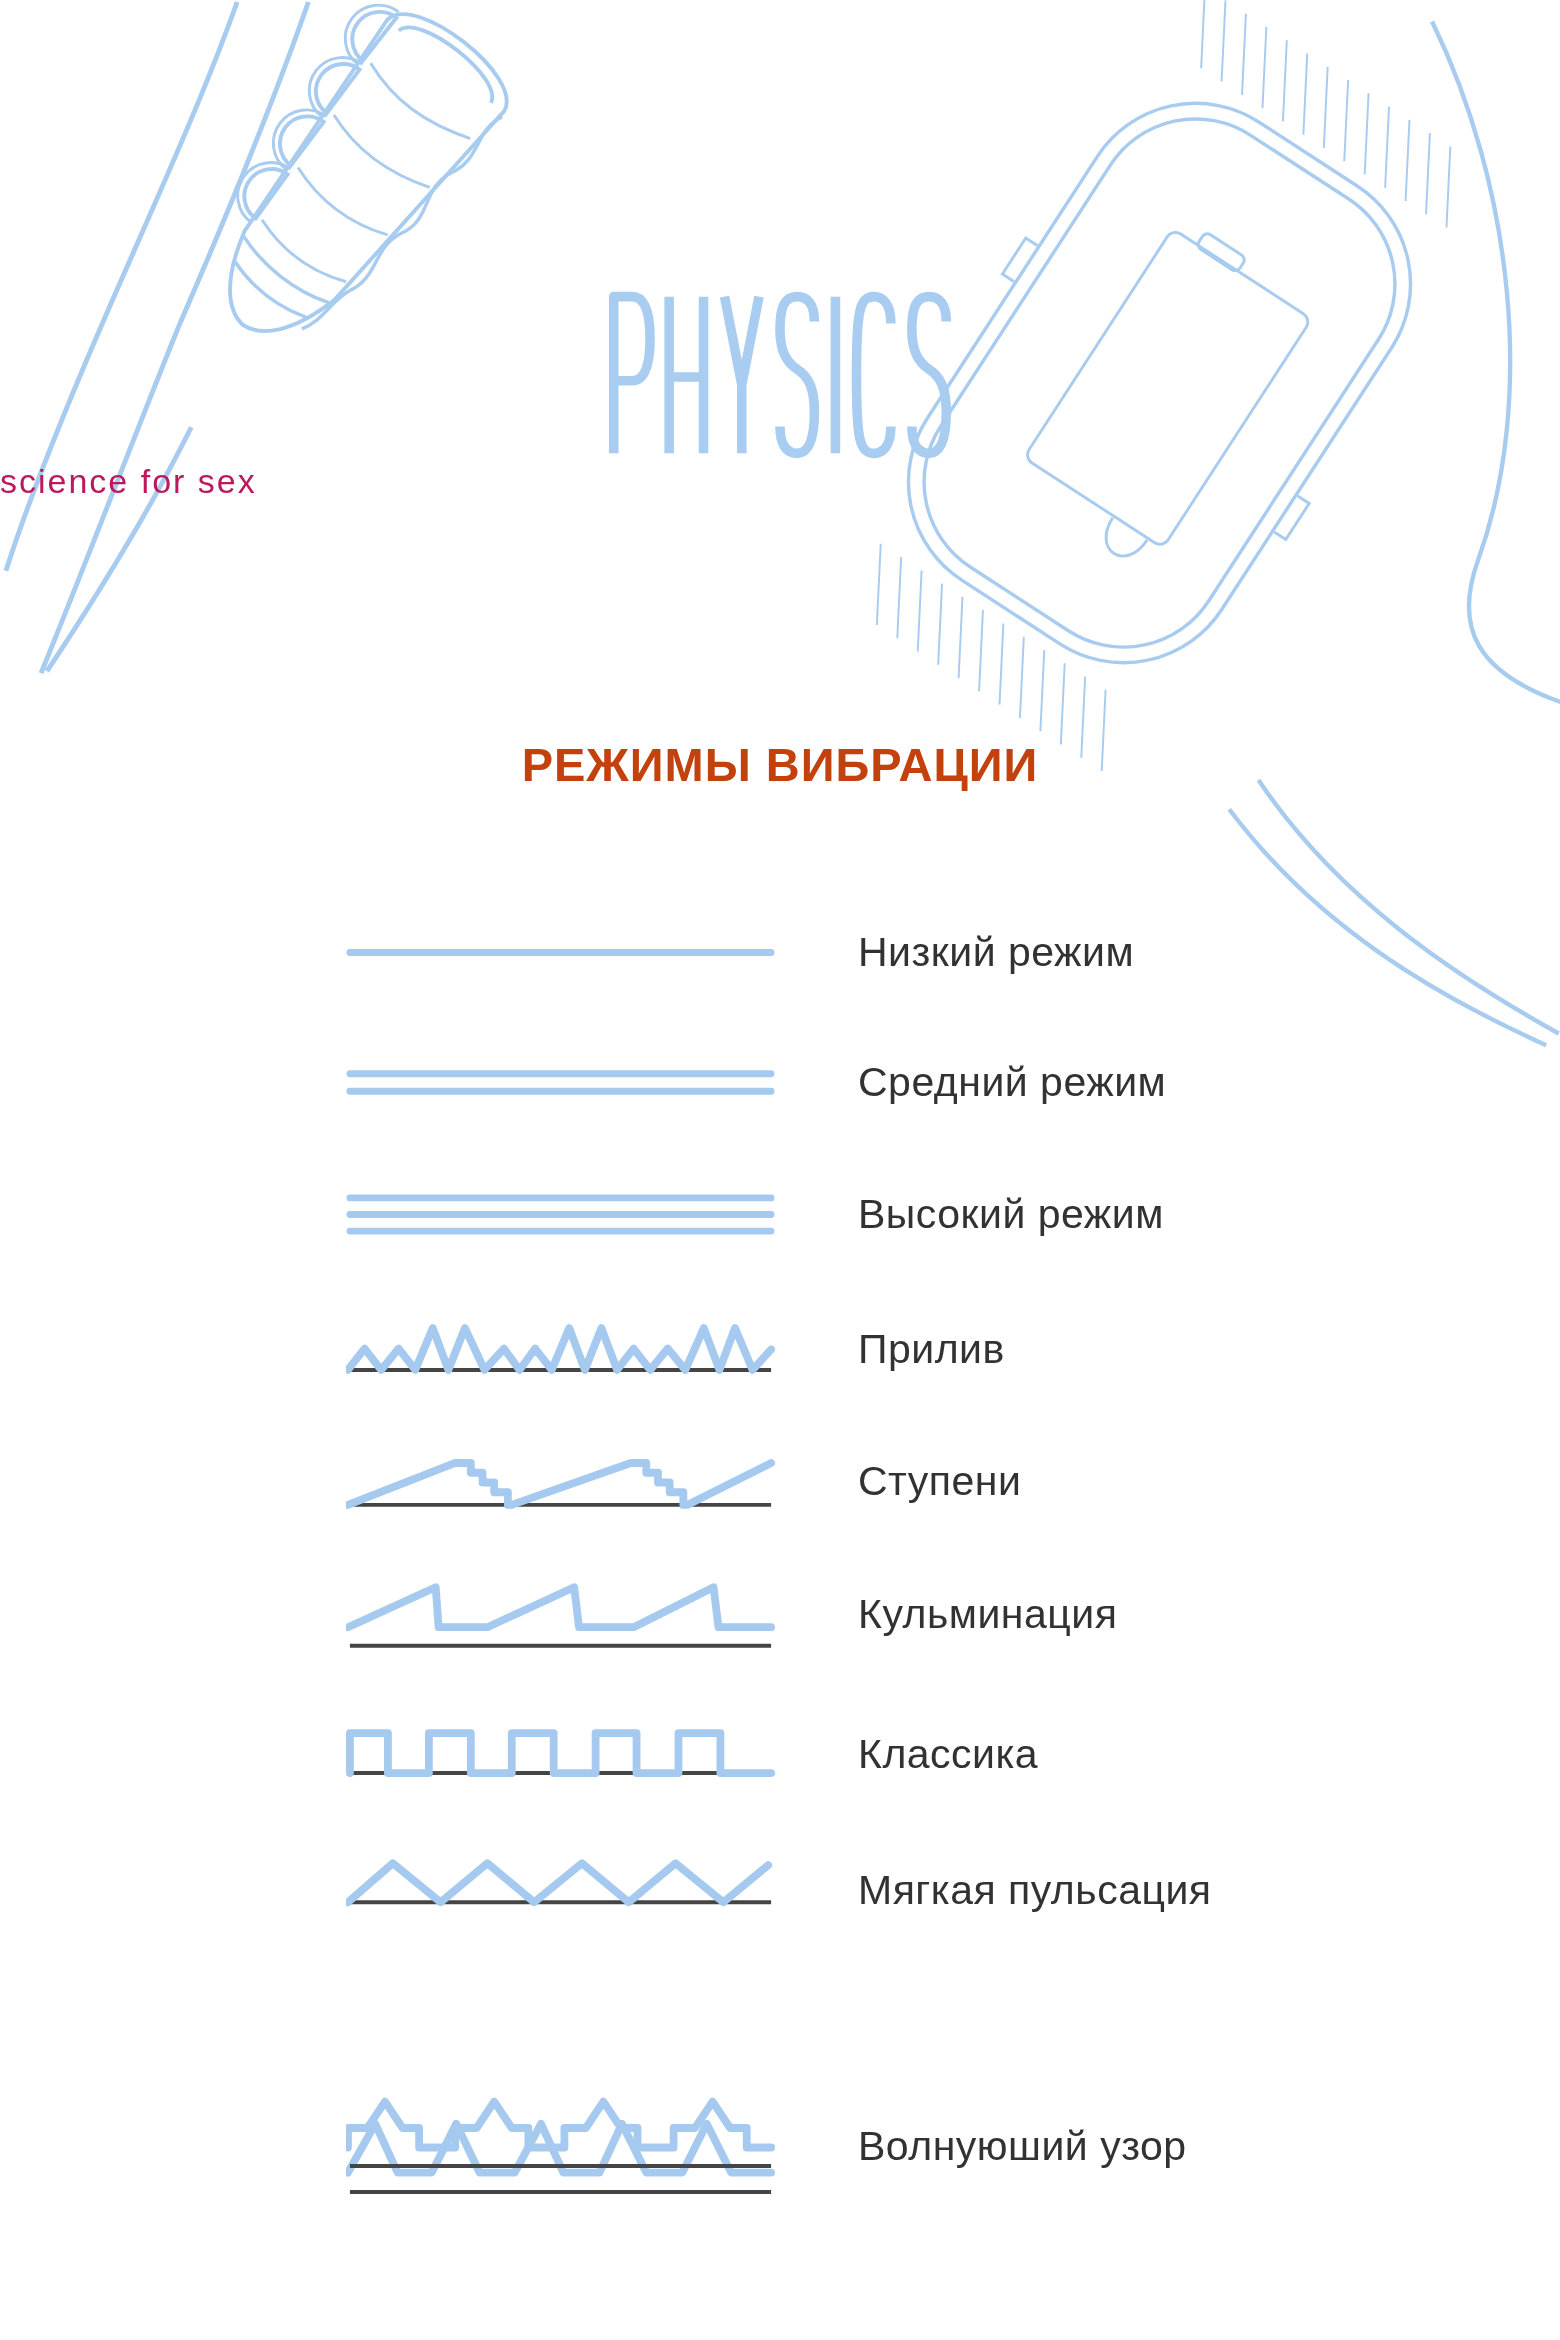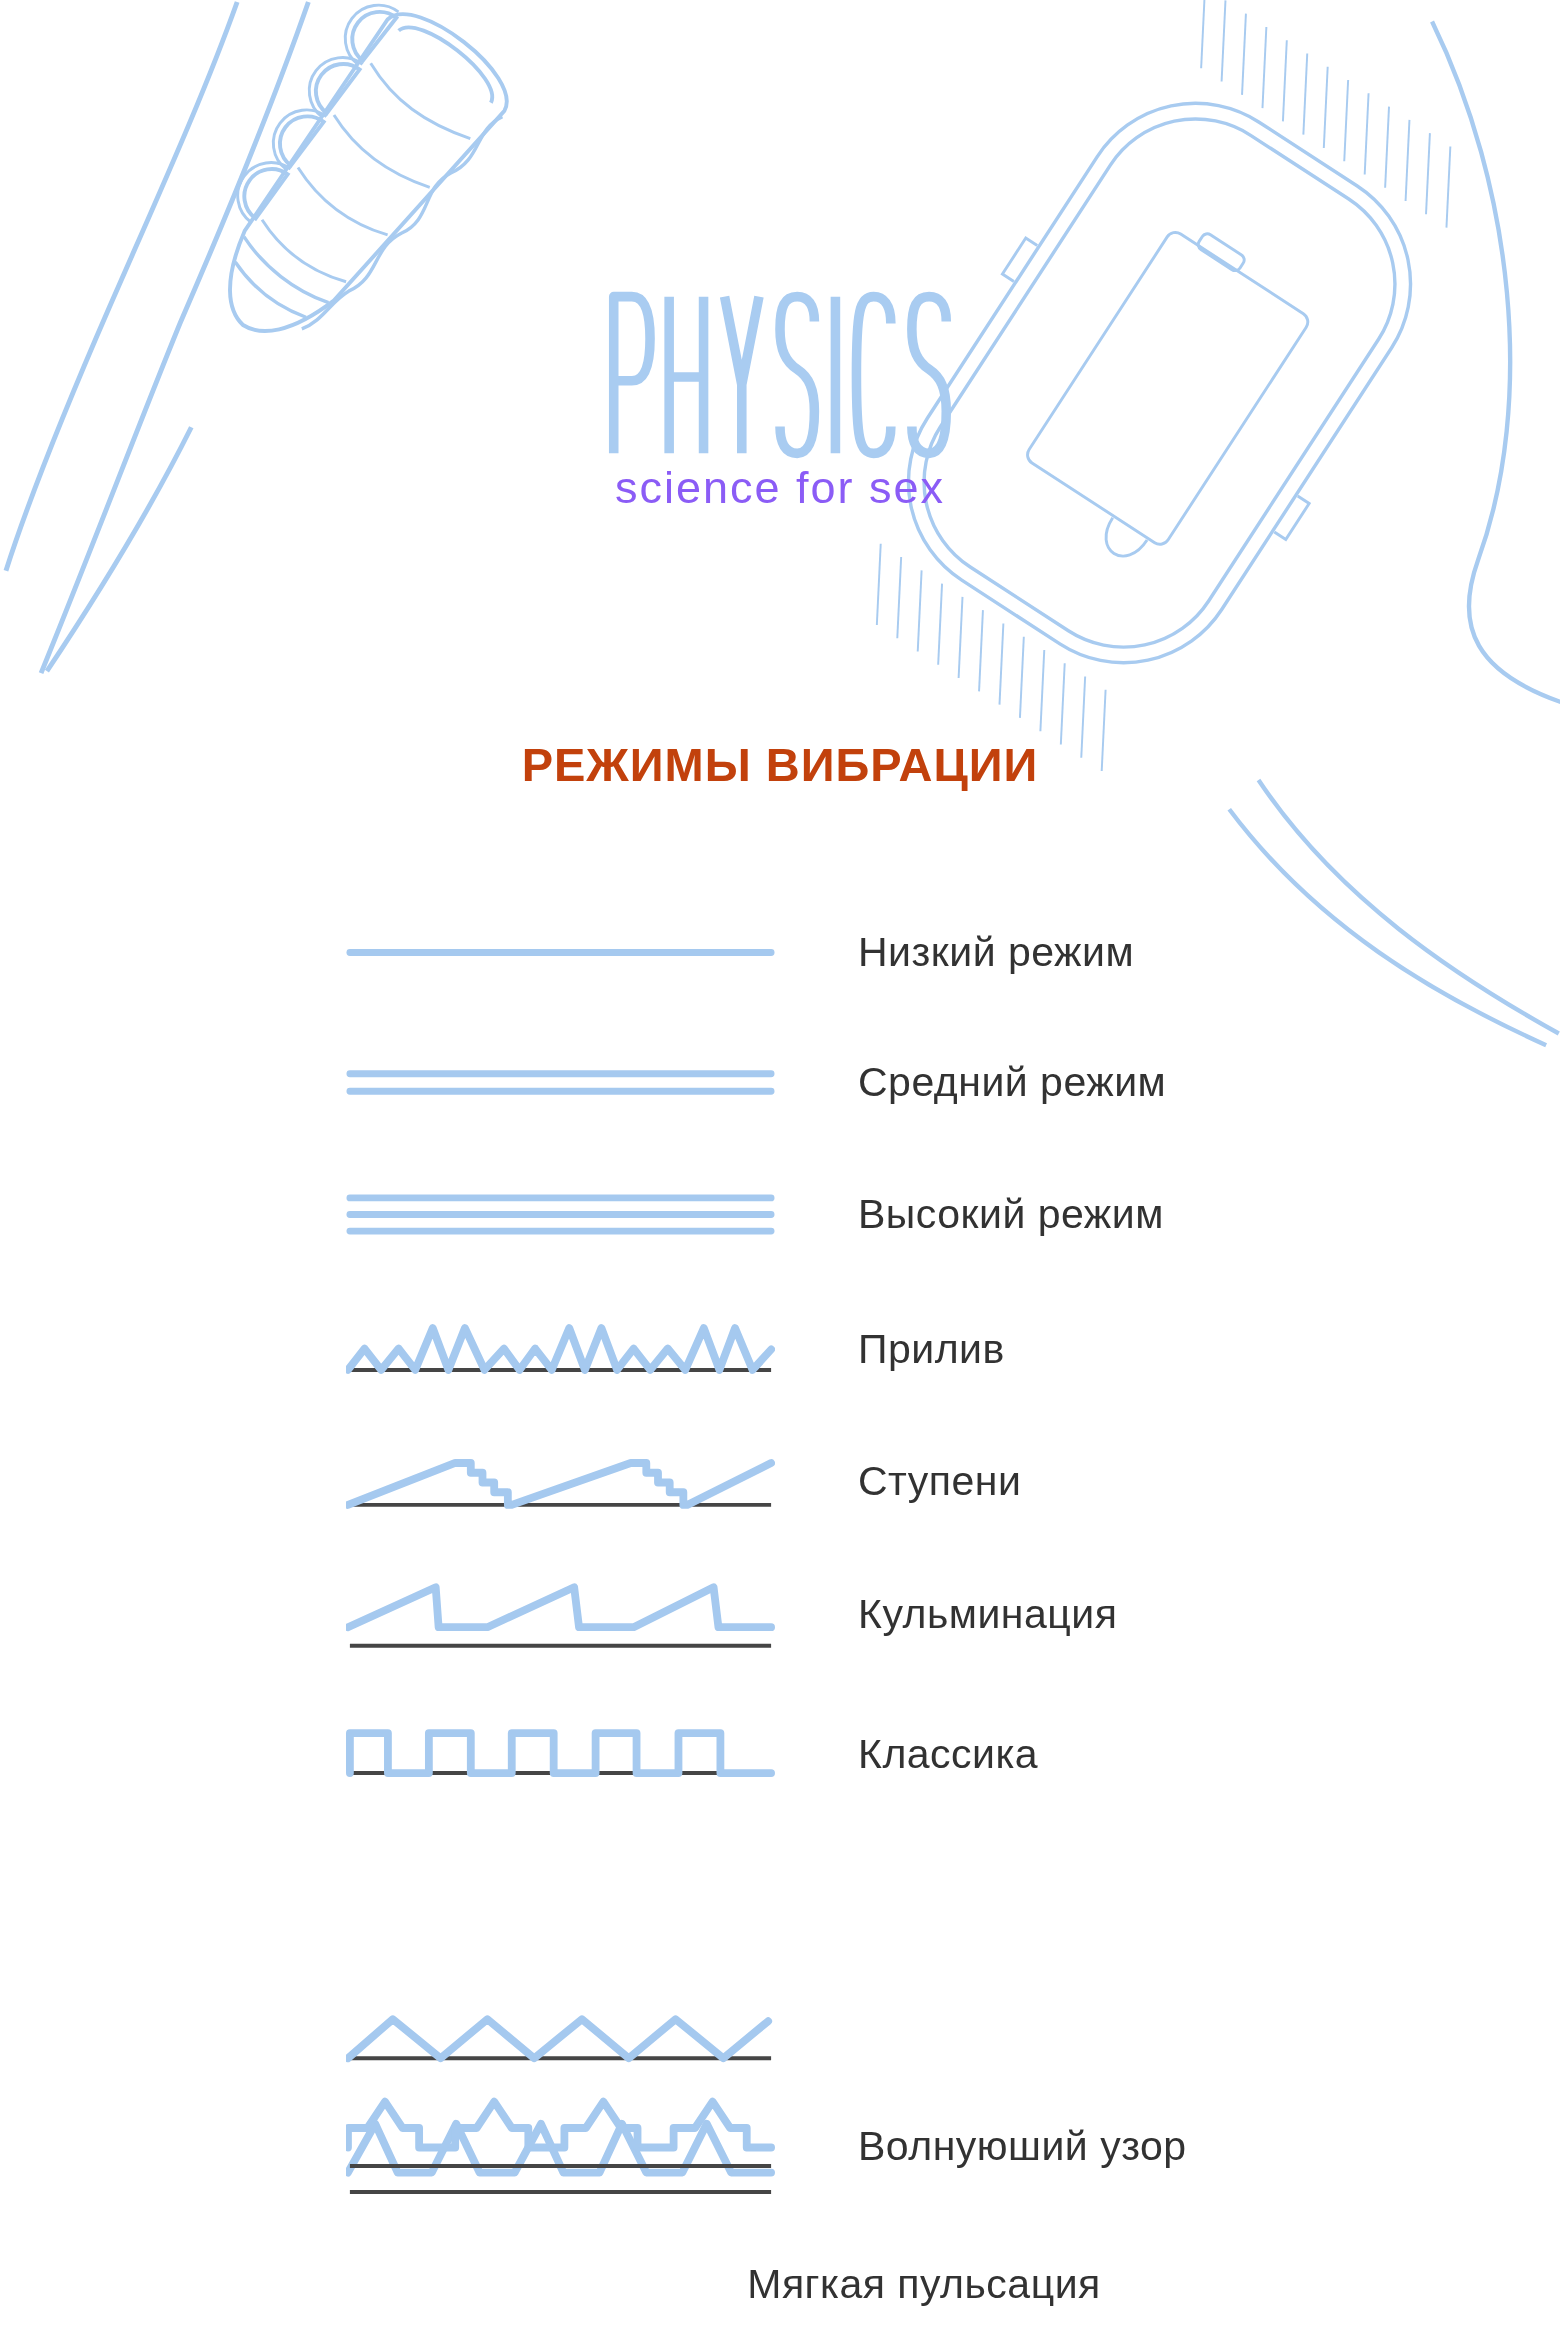--- a/index.html
+++ b/index.html
@@ -2,22 +2,22 @@
 <html><head>
 <meta charset="utf-8">
 <style>
   html,body{margin:0;padding:0;background:#ffffff;}
   .page{position:relative;width:1560px;height:2341px;background:#ffffff;overflow:hidden;
         font-family:"Liberation Sans",sans-serif;}
   .art{position:absolute;z-index:0;pointer-events:none;}
   .art path, .art rect, .art line{fill:none;stroke:#a8cbf0;}
   .brand{position:absolute;top:289px;left:0;width:100%;text-align:center;z-index:2;}
   .brand svg{display:inline-block;}
-  .tagline{position:absolute;top:462px;left:0;width:100%;text-align:center;
-           font-size:45px;letter-spacing:2px;color:#8b5cf6;z-index:2;}
+  .tagline{position:absolute;top:462px;left:0;width:100%;
+           font-size:34px;letter-spacing:2px;color:#be185d;z-index:2;}
   .page-title{position:absolute;top:737px;left:0;width:100%;text-align:center;
               font-size:47px;font-weight:700;letter-spacing:1px;color:#c2410c;z-index:2;}
   .mode-row{position:absolute;left:346px;width:1073px;height:117px;display:flex;align-items:stretch;z-index:2;}
   .mode-row svg{width:429px;height:117px;flex:0 0 429px;}
   .mode-label{margin-left:83px;align-self:center;font-size:41px;color:#323232;
               letter-spacing:0.5px;white-space:nowrap;}
   .wave-blue{fill:none;stroke:#a5c9ef;stroke-width:8;stroke-linecap:round;stroke-linejoin:round;}
   .wave-blue-thin{fill:none;stroke:#a5c9ef;stroke-width:7;stroke-linecap:round;}
   .wave-dark{fill:none;stroke:#454545;stroke-width:4;stroke-linecap:butt;}
   .bump{fill:#a8cbf0;stroke:none;}
@@ -172,21 +172,21 @@
   </div>
 
   <div class="mode-row" style="top:1696px;">
     <svg viewBox="0 0 440 120">
       <path class="wave-dark" d="M4,79 L43,79 M85,79 L128,79 M170,79 L213,79 M256,79 L298,79 M341,79 L384,79"></path>
       <path class="wave-blue" d="M4,79 L4,38 L43,38 L43,79 L85,79 L85,38 L128,38 L128,79 L170,79 L170,38 L213,38 L213,79 L256,79 L256,38 L298,38 L298,79 L341,79 L341,38 L384,38 L384,79 L436,79"></path>
     </svg>
     <span class="mode-label">Классика</span>
   </div>
 
-  <div class="mode-row" style="top:1832px;flex-direction:column;">
+  <div class="mode-row" style="top:1832px;">
     <svg viewBox="0 0 440 120">
       <path class="wave-dark" d="M4,72 L436,72"></path>
       <path class="wave-blue" d="M2,72 L48,32 L97,72 L145,32 L193,72 L242,32 L290,72 L338,32 L387,72 L433,34"></path>
     </svg>
     <span class="mode-label">Мягкая пульсация</span>
   </div>
 
   <div class="mode-row" style="top:1960px;flex-direction:column;">
     <svg viewBox="0 0 440 120">
       <path class="wave-dark" d="M4,78 L436,78"></path>

